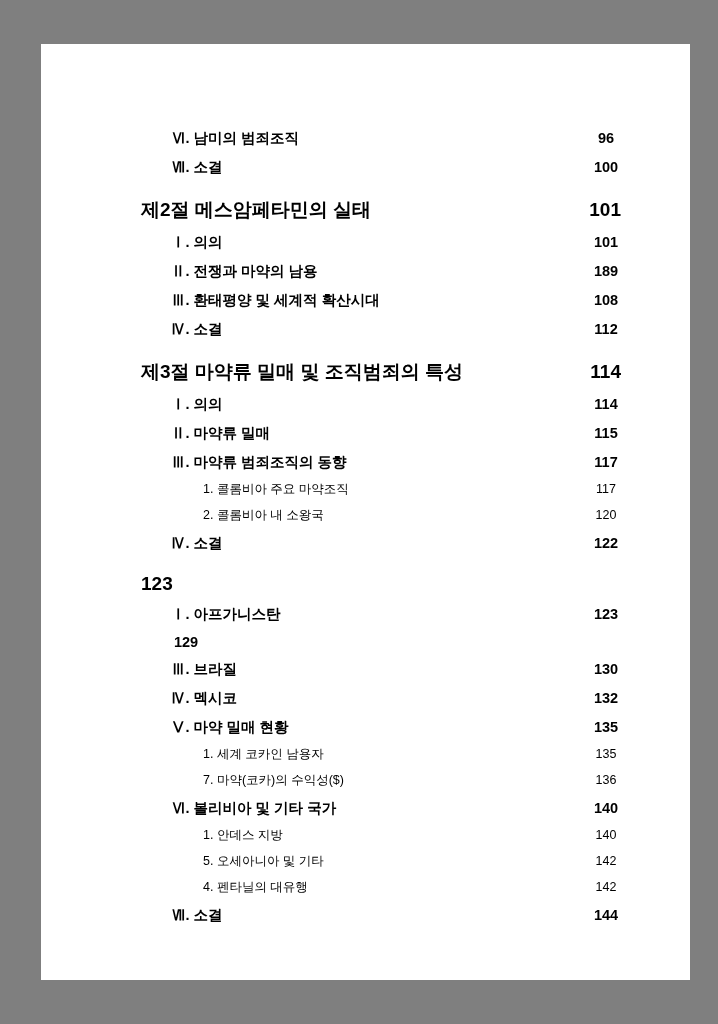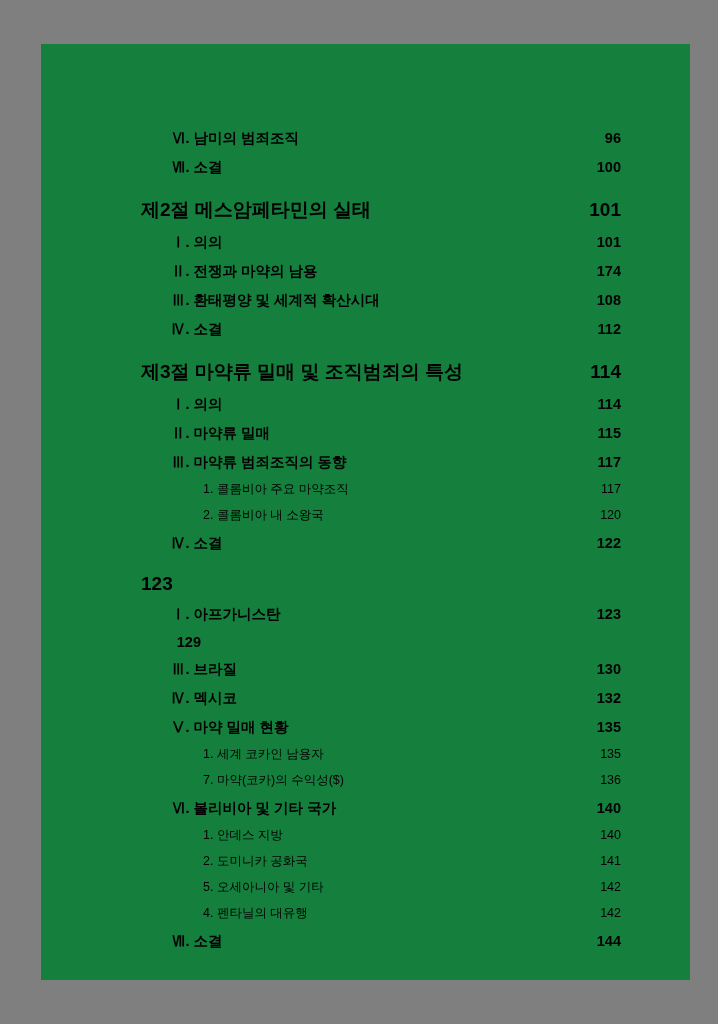--- a/index.html
+++ b/index.html
@@ -12,21 +12,21 @@
     background: #7f7f7f;
     font-family: "Liberation Sans", sans-serif;
     overflow: hidden;
   }
   .page-sheet {
     position: absolute;
     left: 41px;
     top: 44px;
     width: 649px;
     height: 936px;
-    background: #15803d;
+    background: #ffffff;
     box-sizing: border-box;
   }
   .toc {
     position: absolute;
     left: 100px;
     top: 75px;
     width: 480px;
   }
   .toc-row {
     display: flex;
@@ -54,21 +54,21 @@
     font-weight: normal;
     padding-left: 62px;
     margin-top: 9px;
     margin-bottom: 3px;
   }
   .toc-title {
     white-space: nowrap;
   }
   .toc-page {
     white-space: nowrap;
-    text-align: right;
+    text-align: center;
     min-width: 30px;
   }
   .lvl-section .toc-page,
   .lvl-roman .toc-page {
     font-weight: bold;
   }
   .lvl-num .toc-page {
     font-weight: normal;
   }
 </style>
@@ -88,21 +88,21 @@
       <div class="toc-row lvl-section">
         <span class="toc-title">제2절 메스암페타민의 실태</span>
         <span class="toc-page">101</span>
       </div>
       <div class="toc-row lvl-roman">
         <span class="toc-title">Ⅰ. 의의</span>
         <span class="toc-page">101</span>
       </div>
       <div class="toc-row lvl-roman">
         <span class="toc-title">Ⅱ. 전쟁과 마약의 남용</span>
-        <span class="toc-page">174</span>
+        <span class="toc-page">189</span>
       </div>
       <div class="toc-row lvl-roman">
         <span class="toc-title">Ⅲ. 환태평양 및 세계적 확산시대</span>
         <span class="toc-page">108</span>
       </div>
       <div class="toc-row lvl-roman">
         <span class="toc-title">Ⅳ. 소결</span>
         <span class="toc-page">112</span>
       </div>
       <div class="toc-row lvl-section">
@@ -165,24 +165,20 @@
       </div>
       <div class="toc-row lvl-roman">
         <span class="toc-title">Ⅵ. 볼리비아 및 기타 국가</span>
         <span class="toc-page">140</span>
       </div>
       <div class="toc-row lvl-num">
         <span class="toc-title">1. 안데스 지방</span>
         <span class="toc-page">140</span>
       </div>
       <div class="toc-row lvl-num">
-        <span class="toc-title">2. 도미니카 공화국</span>
-        <span class="toc-page">141</span>
-      </div>
-      <div class="toc-row lvl-num">
         <span class="toc-title">5. 오세아니아 및 기타</span>
         <span class="toc-page">142</span>
       </div>
       <div class="toc-row lvl-num">
         <span class="toc-title">4. 펜타닐의 대유행</span>
         <span class="toc-page">142</span>
       </div>
       <div class="toc-row lvl-roman">
         <span class="toc-title">Ⅶ. 소결</span>
         <span class="toc-page">144</span>

